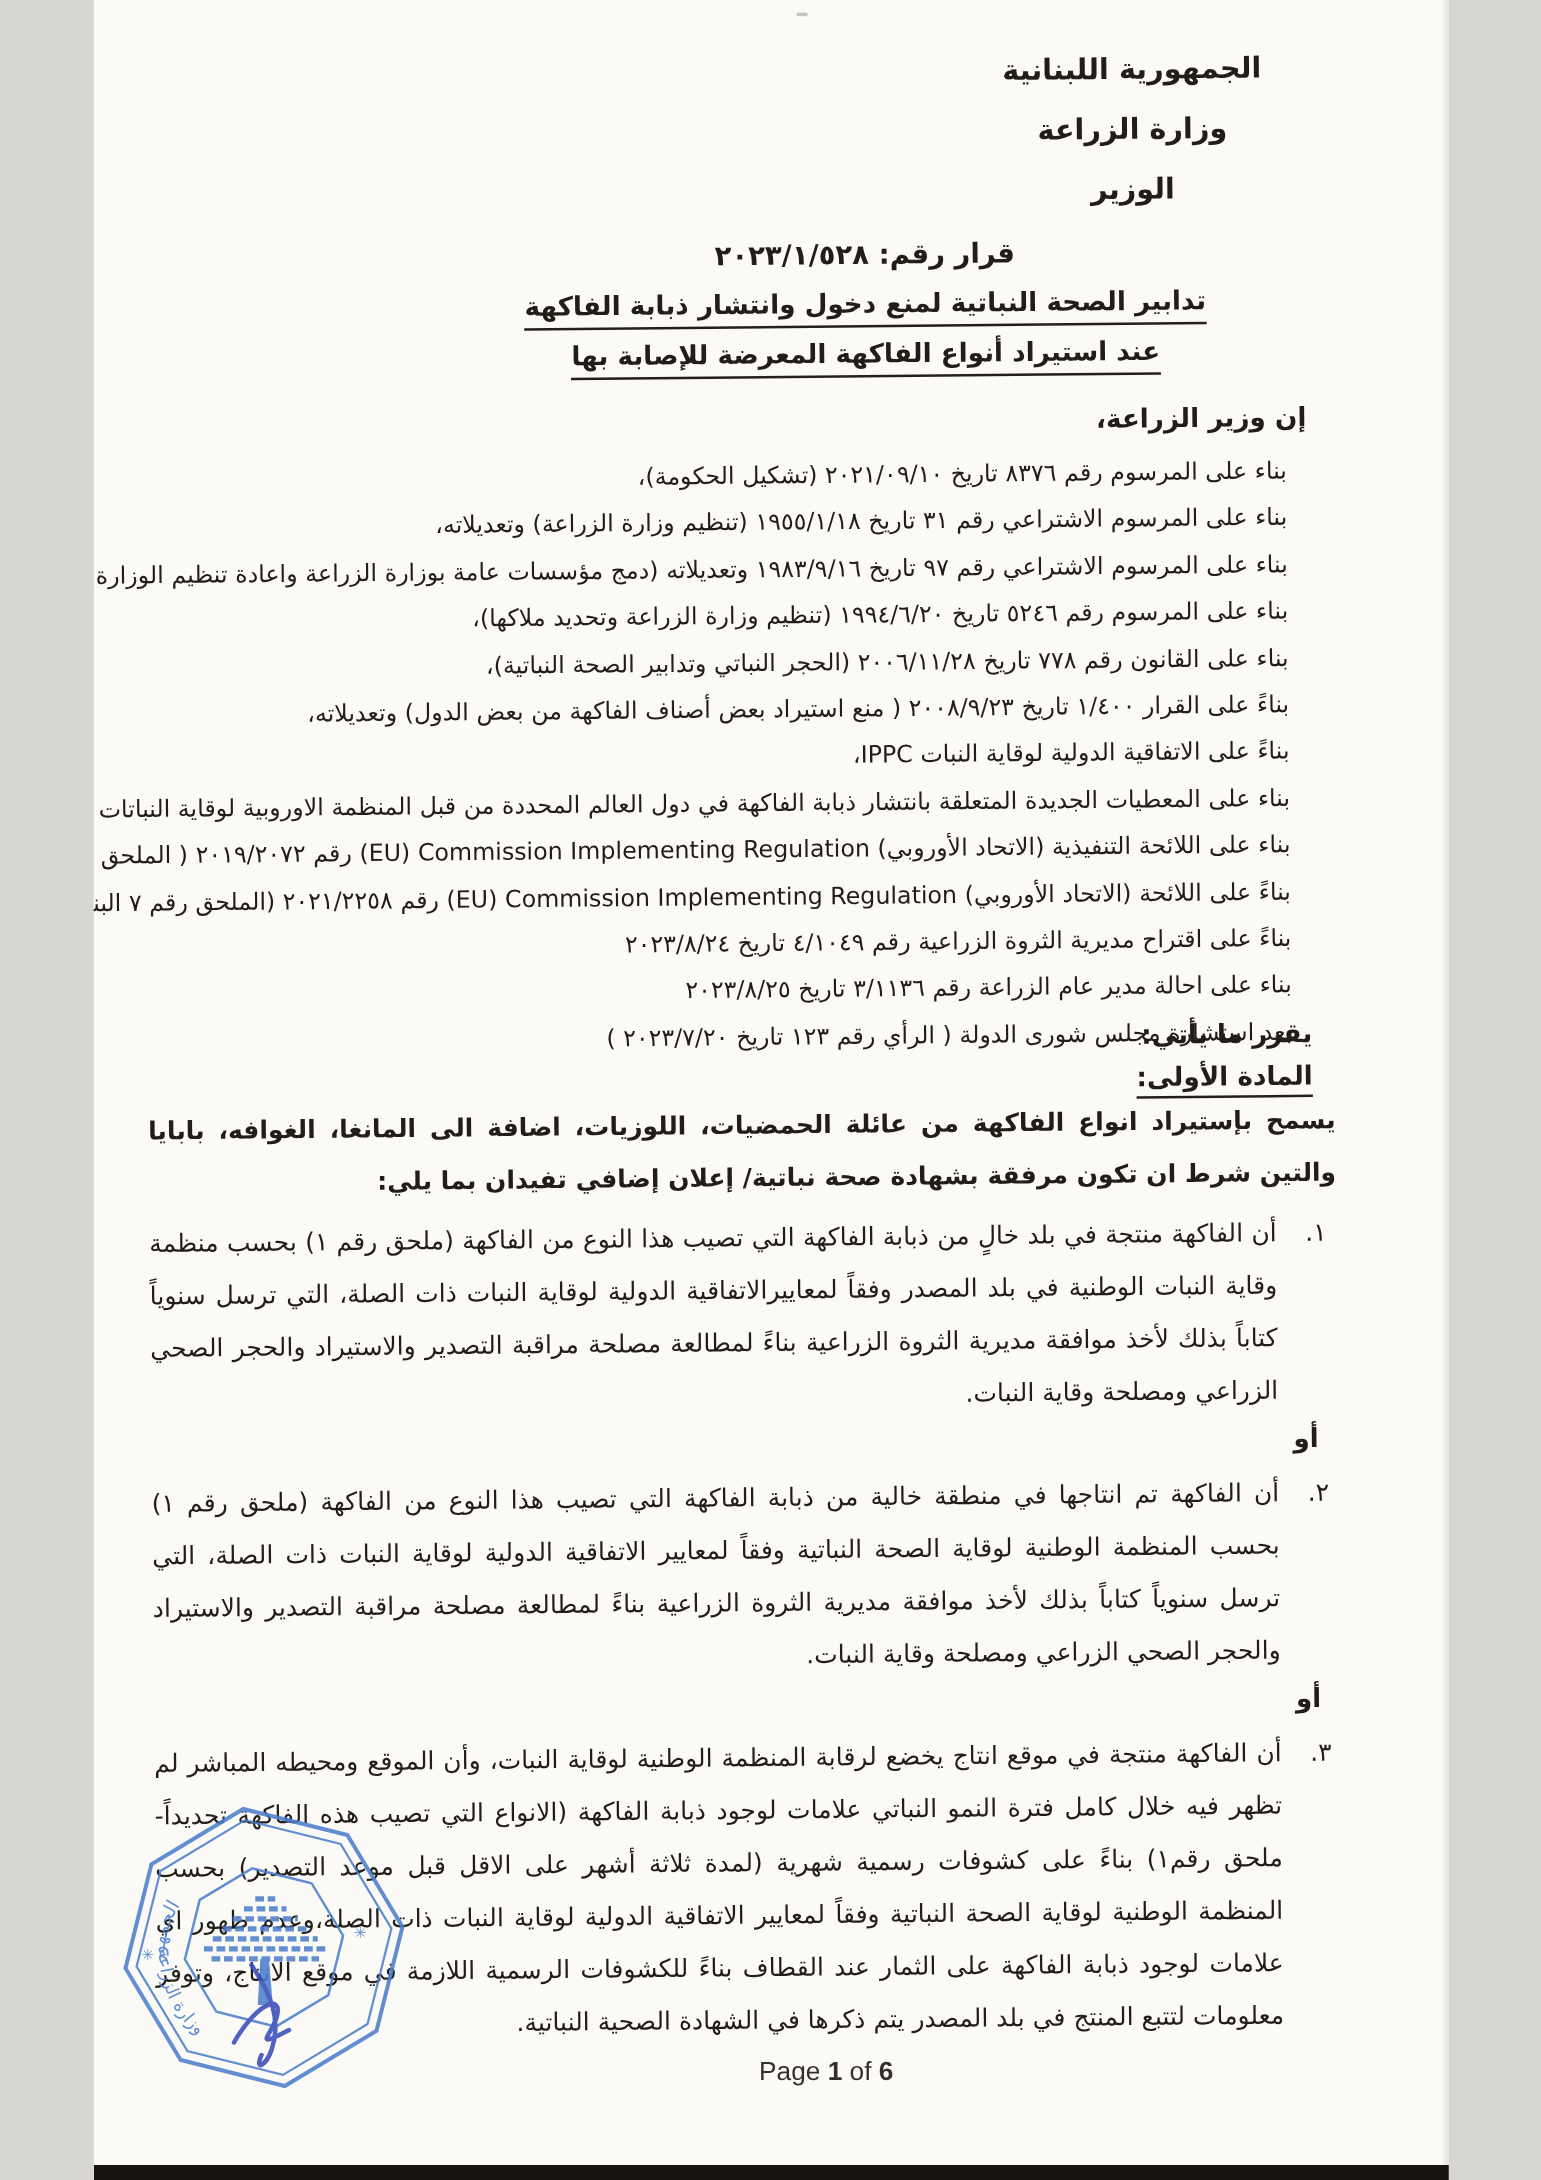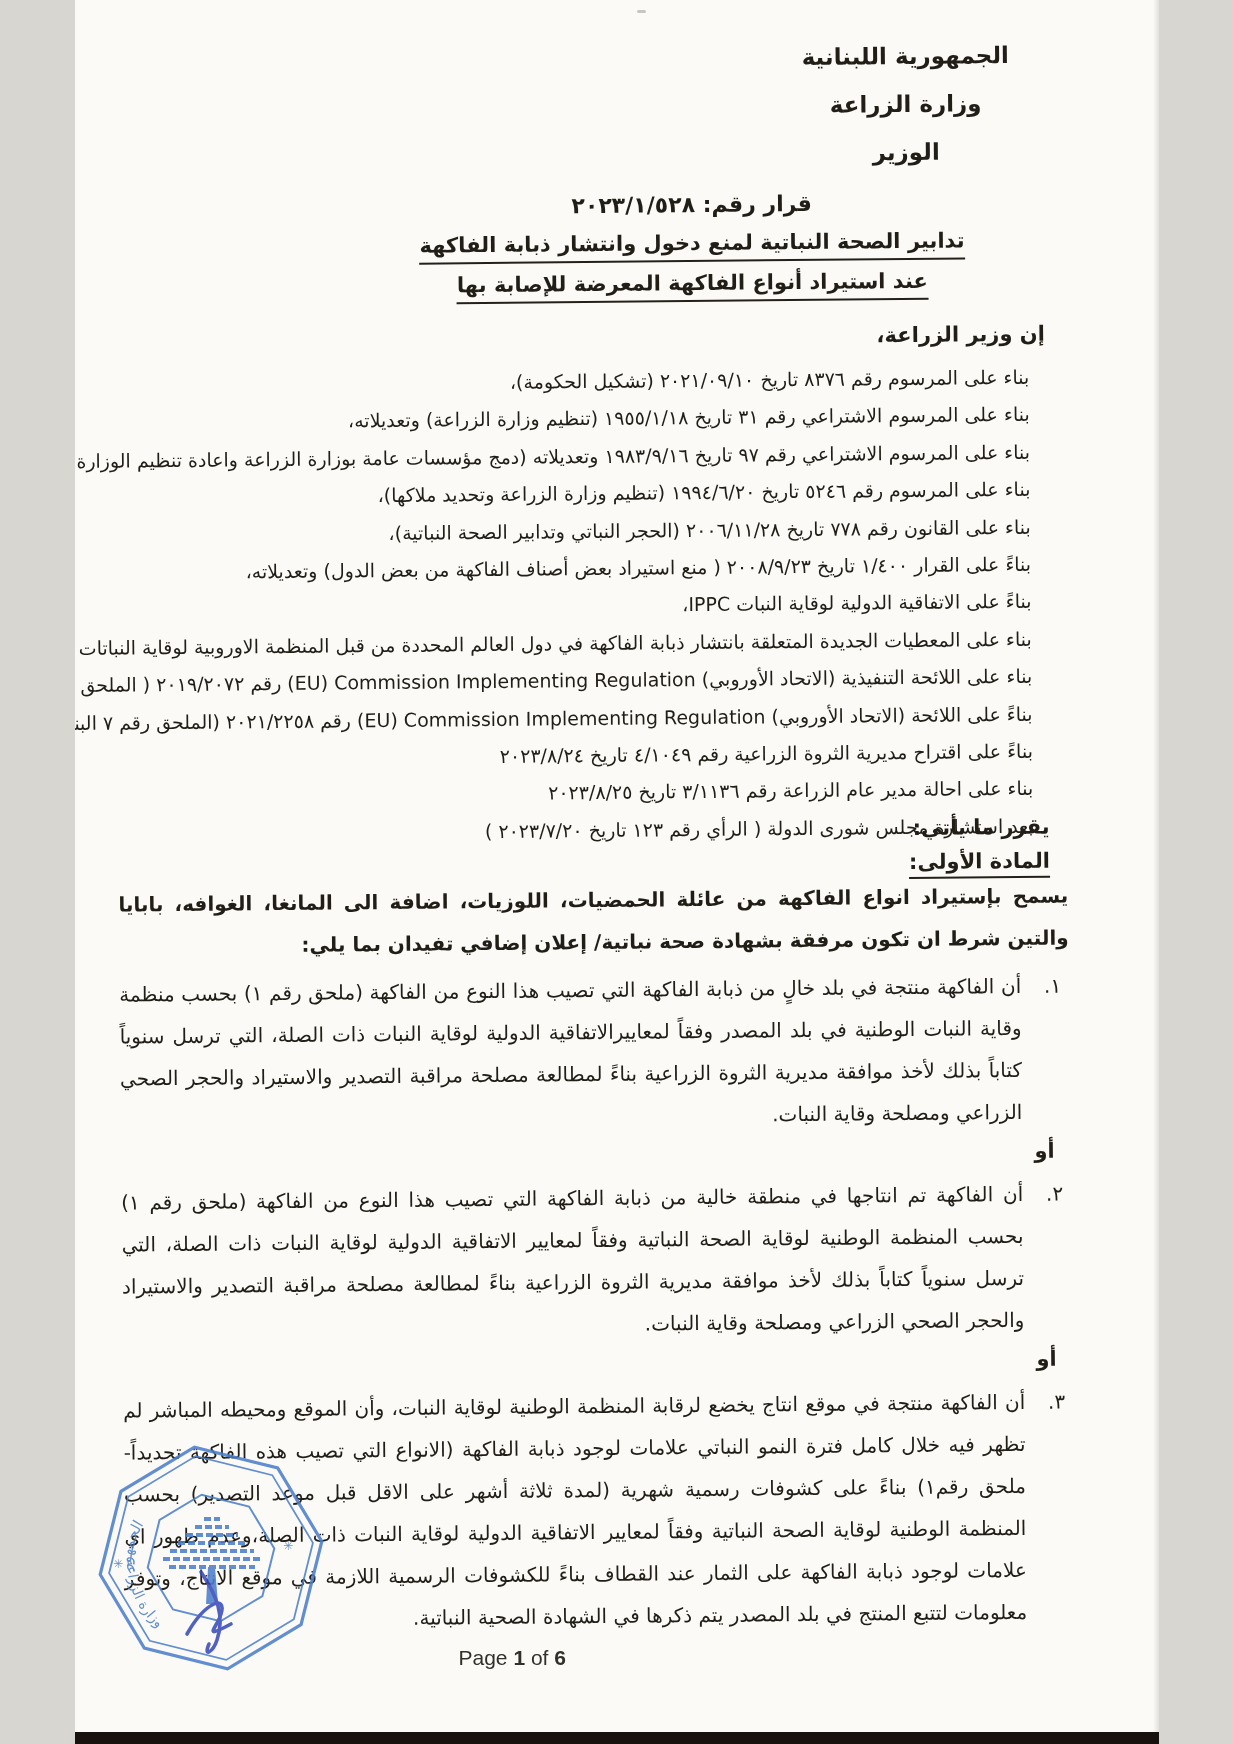--- a/index.html
+++ b/index.html
@@ -45,21 +45,21 @@
   .item{position:relative;padding-right:48px;text-align:justify;line-height:42px;margin:0 0 4px 0;}
   .item-num{position:absolute;right:8px;top:0;}
   .or-line{text-align:right;padding-right:16px;font-weight:bold;font-size:21px;line-height:28px;margin:4px 0 8px 0;}
 
   
   .stamp{position:absolute;left:14px;top:1372px;width:248px;height:372px;opacity:.88;z-index:2;}
   .stamp svg{width:100%;height:100%;}
 
   
   .footer{
-    position:absolute;top:1646px;left:384px;width:256px;text-align:left;
+    position:absolute;top:1646px;left:384px;width:256px;text-align:right;
     font-family:"Liberation Sans",sans-serif;font-size:21px;color:#33302b;direction:ltr;z-index:3;
   }
   .footer .num{font-weight:bold;}
 
   
   .scan-bar{position:absolute;left:0;right:0;bottom:0;height:12px;background:#17120d;z-index:6;}
   .speck-a{position:absolute;top:10px;left:562px;width:9px;height:3px;background:#c7c5c0;border-radius:2px;}
   .speck-b{position:absolute;top:36px;left:1196px;width:5px;height:4px;background:#d4d2cd;border-radius:2px;}
   .edge-shade{position:absolute;right:0;top:0;bottom:0;width:6px;background:linear-gradient(to left,#e3e1db,rgba(227,225,219,0));}
 </style>

